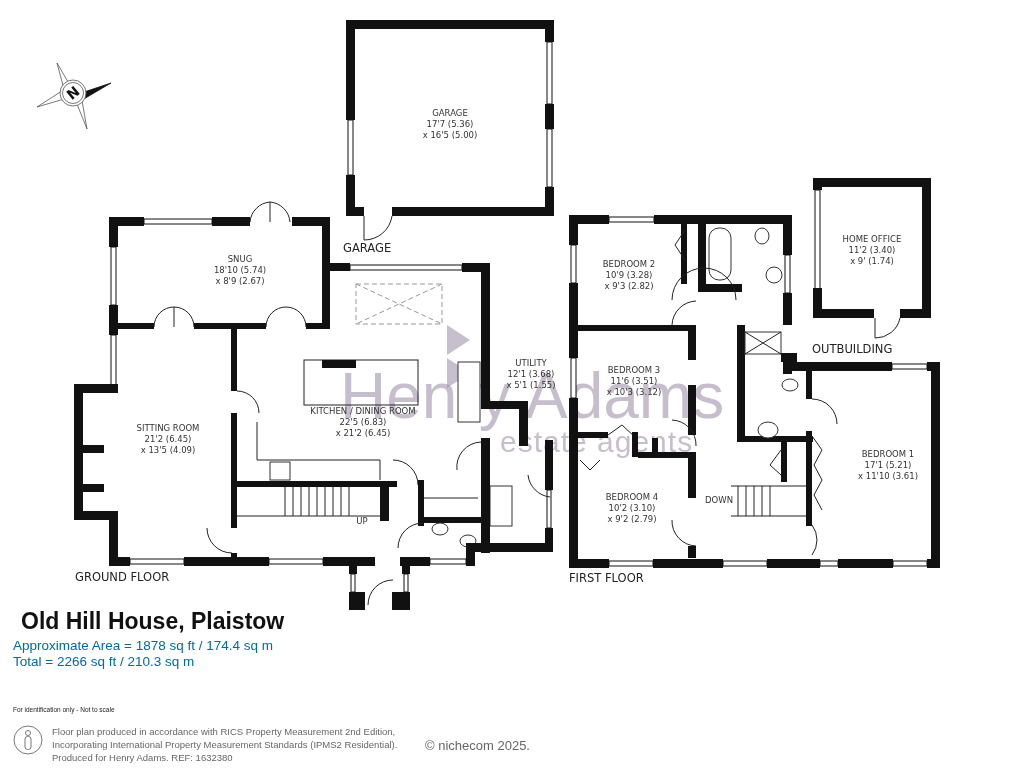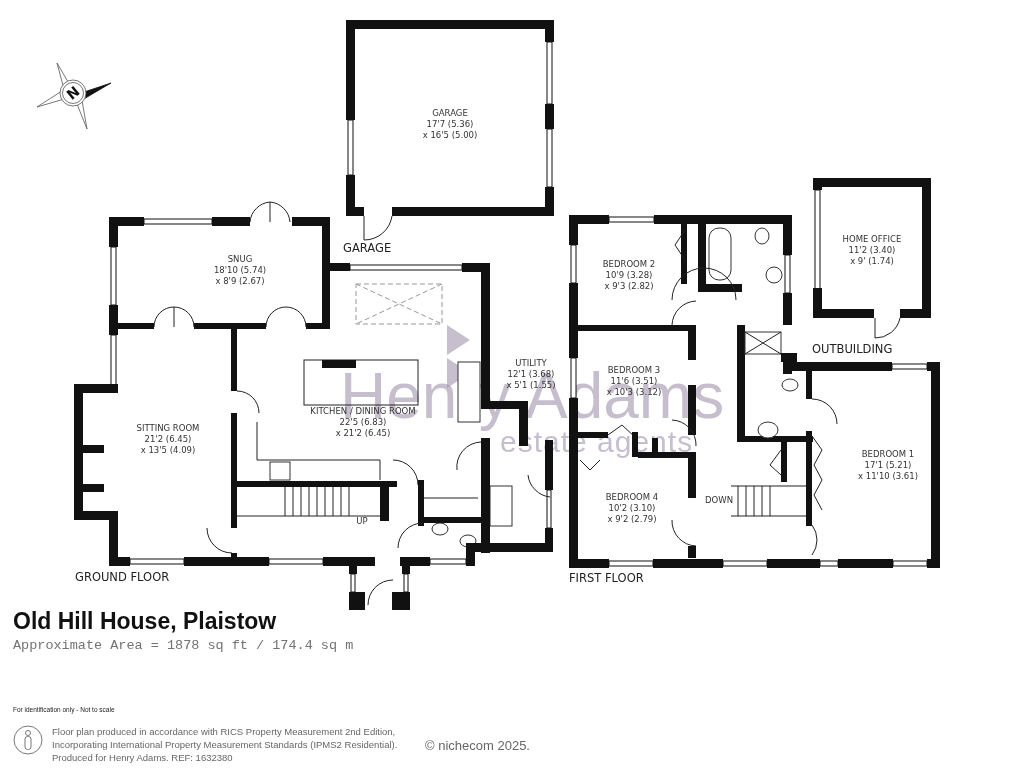--- a/index.html
+++ b/index.html
@@ -8,22 +8,22 @@
   .wall { fill:#111; }
   .win { fill:#fff; stroke:#111; stroke-width:1; }
   .thin { fill:none; stroke:#222; stroke-width:1; }
   .door { fill:none; stroke:#222; stroke-width:1; }
   .dash { fill:none; stroke:#999; stroke-width:1; stroke-dasharray:5 3; }
   .fixt { fill:#fff; stroke:#333; stroke-width:1; }
   .lbl { font-family:"DejaVu Sans", sans-serif; font-size:8.5px; fill:#333; text-anchor:middle; }
   .flbl { font-family:"DejaVu Sans", sans-serif; font-size:11.5px; fill:#222; }
   .wm1 { font-family:"Liberation Sans", sans-serif; font-size:64px; fill:#9b8aa6; opacity:0.55; }
   .wm2 { font-family:"Liberation Sans", sans-serif; font-size:30px; fill:#9b8aa6; opacity:0.55; letter-spacing:1px; }
-  .title { position:absolute; left:13px; top:608px; font-size:23px; font-weight:bold; color:#111;text-align:center; }
-  .areas { position:absolute; left:13px; top:638px; font-size:13.5px; line-height:16px; color:#737373;font-family:Liberation Mono, monospace; }
+  .title { position:absolute; left:21px; top:608px; font-size:23px; font-weight:bold; color:#111;text-align:center; }
+  .areas { position:absolute; left:13px; top:638px; font-size:13.5px; line-height:16px; color:#0369a1; }
   .areas div { white-space:nowrap; }
   .note { position:absolute; left:13px; top:706px; font-size:6.5px; color:#222; }
   .legal { position:absolute; left:52px; top:725px; font-size:9.5px; line-height:13px; color:#666; }
   .legal div { white-space:nowrap; }
   .copyright { position:absolute; left:425px; top:738px; font-size:13px; color:#666; white-space:nowrap; }
   .person-icon { position:absolute; left:13px; top:725px; width:30px; height:30px; }
 </style>
 </head>
 <body>
 
@@ -292,20 +292,21 @@
     <text class="lbl" x="872" y="242">HOME OFFICE</text>
     <text class="lbl" x="872" y="253">11'2 (3.40)</text>
     <text class="lbl" x="872" y="264">x 9' (1.74)</text>
     <text class="flbl" x="812" y="353">OUTBUILDING</text>
   </g>
 </svg>
 
 <div class="title">Old Hill House, Plaistow</div>
 <div class="areas">
   <div>Approximate Area = 1878 sq ft / 174.4 sq m</div>
+  <div>Total = 2266 sq ft / 210.3 sq m</div>
 </div>
 <div class="note">For identification only - Not to scale</div>
 
 <svg class="person-icon" viewBox="0 0 30 30">
   <circle cx="15" cy="15" r="14" fill="none" stroke="#777" stroke-width="1"></circle>
   <circle cx="15" cy="8" r="2.5" fill="none" stroke="#777" stroke-width="1"></circle>
   <rect x="12" y="11.5" width="6" height="13" rx="2.5" fill="none" stroke="#777" stroke-width="1"></rect>
 </svg>
 <div class="legal">
   <div>Floor plan produced in accordance with RICS Property Measurement 2nd Edition,</div>

